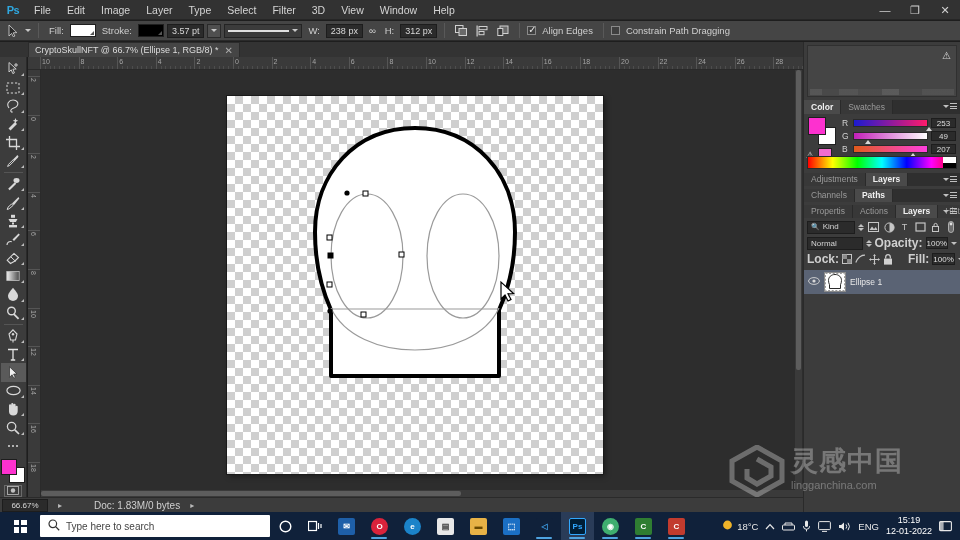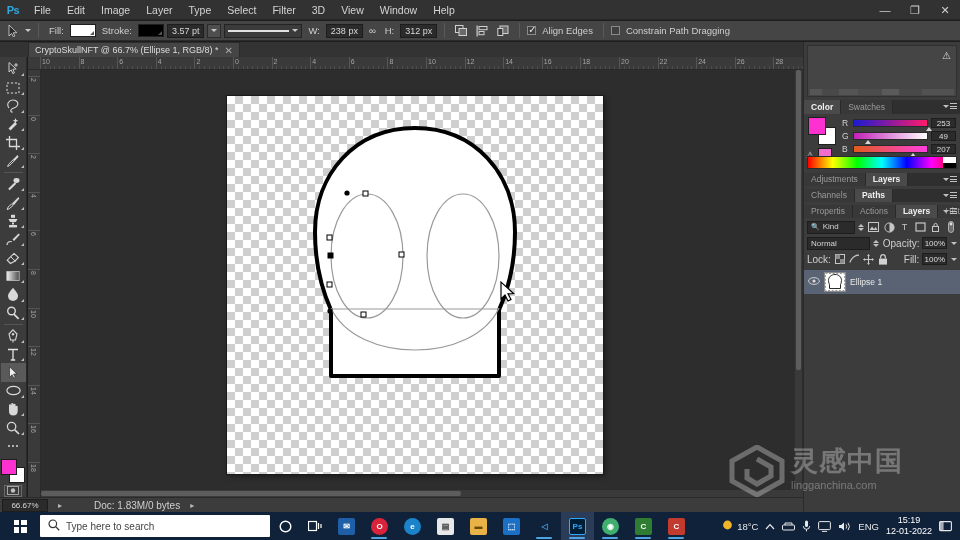--- a/index.html
+++ b/index.html
@@ -227,21 +227,21 @@
   .kind-box { width:50px; height:13px; background:#2b2b2b; border:1px solid #1d1d1d;
     font-size:8px; color:#d4d4d4; line-height:12px; padding-left:3px; display:flex; align-items:center; gap:3px; }
   .kind-ico { font-size:7px; color:#bdbdbd; }
   .stepper { width:7px; height:11px; display:flex; flex-direction:column; justify-content:center; align-items:center; gap:1px; }
   .stepper i { width:0;height:0;border-left:3px solid transparent;border-right:3px solid transparent; }
   .stepper i.up { border-bottom:3px solid #c0c0c0; }
   .stepper i.dn { border-top:3px solid #c0c0c0; }
   .filter-ico { width:13px; height:13px; display:flex; align-items:center; justify-content:center; color:#c6c6c6; font-size:9px; }
   .blend-box { width:66px; height:13px; background:#2b2b2b; border:1px solid #1d1d1d;
     font-size:8px; color:#d4d4d4; line-height:12px; padding-left:3px; }
-  .mini-lbl { font-size:10px; color:#cfcfcf; }
+  .mini-lbl { font-size:12px; color:#cfcfcf;font-weight:bold; }
   .pct-box { width:26px; height:12px; background:#2b2b2b; border:1px solid #1d1d1d;
     font-size:8px; color:#ddd; line-height:11px; text-align:center; }
   .lock-ico { width:12px;height:12px; display:flex;align-items:center;justify-content:center; color:#c6c6c6; font-size:9px; }
 
   .layer-list { background:#3c3c3c; }
   .layer-item { display:flex; align-items:center; height:24px; padding:0 4px; gap:4px; }
   .layer-item.selected { background:#5a6374; }
   .eye { width:12px; font-size:9px; color:#d0d0d0; text-align:center; }
   .thumb-box { width:22px;height:20px; background:#fff; border:1px solid #8a8a8a; position:relative; overflow:hidden; }
   .layer-name { font-size:8.5px; color:#e8e8e8; }

